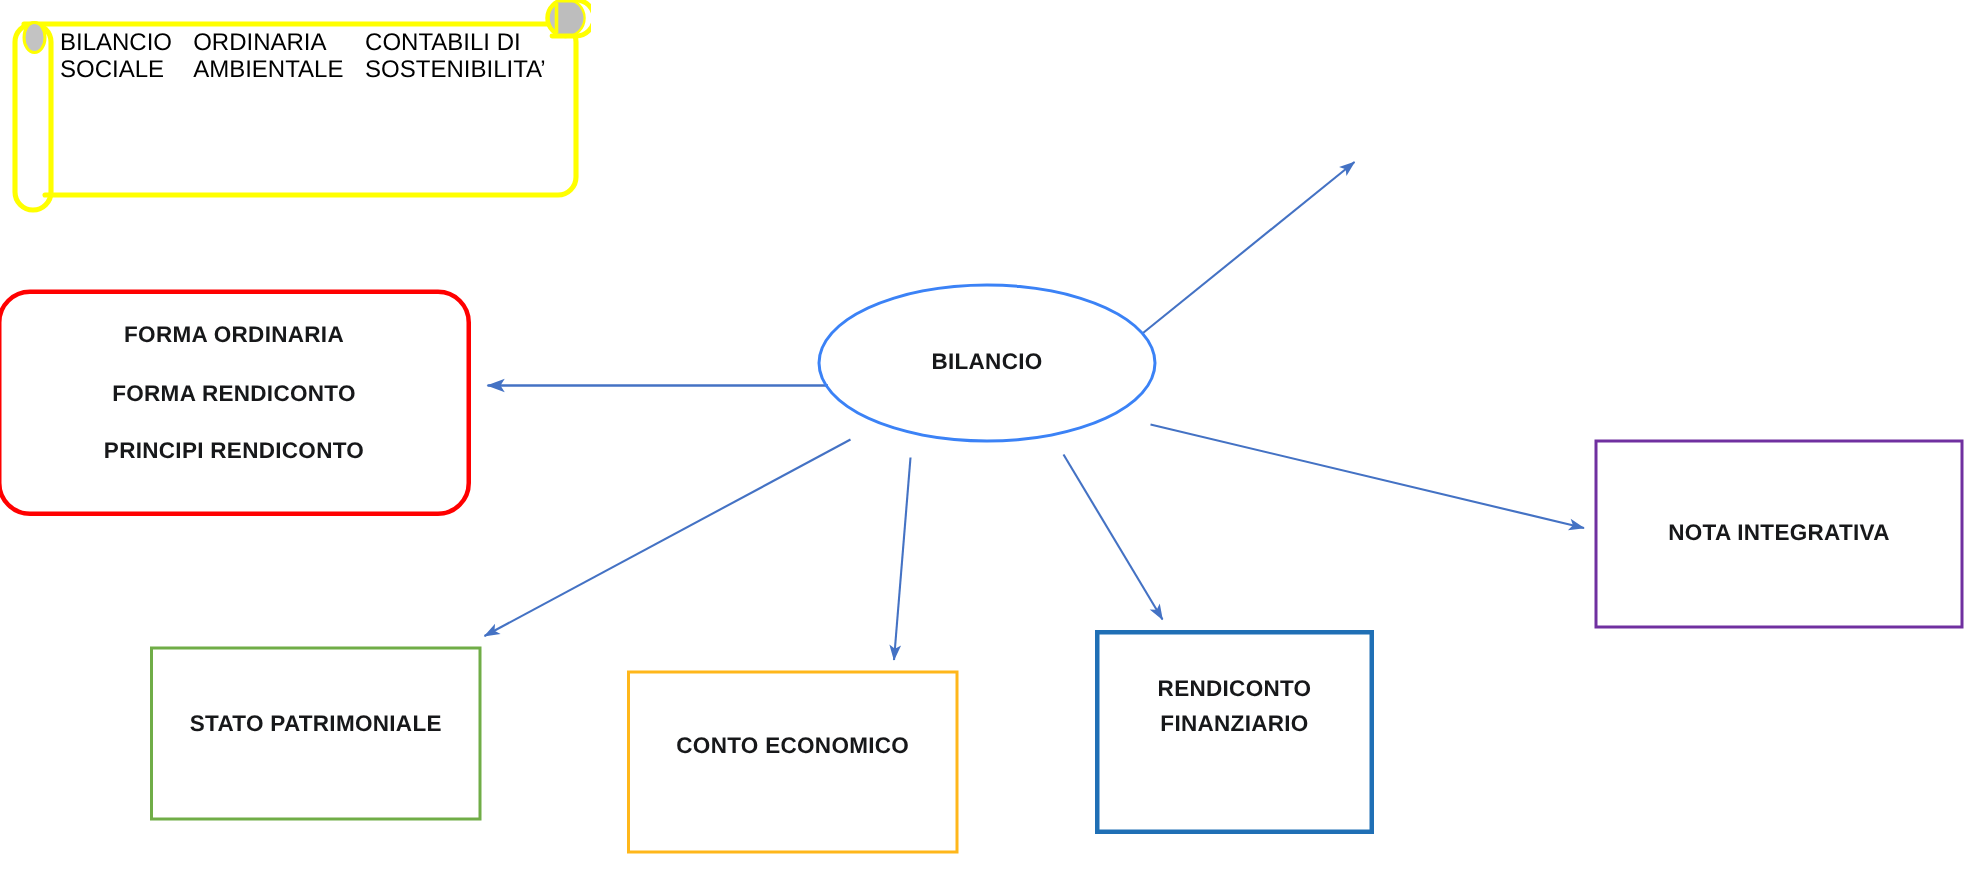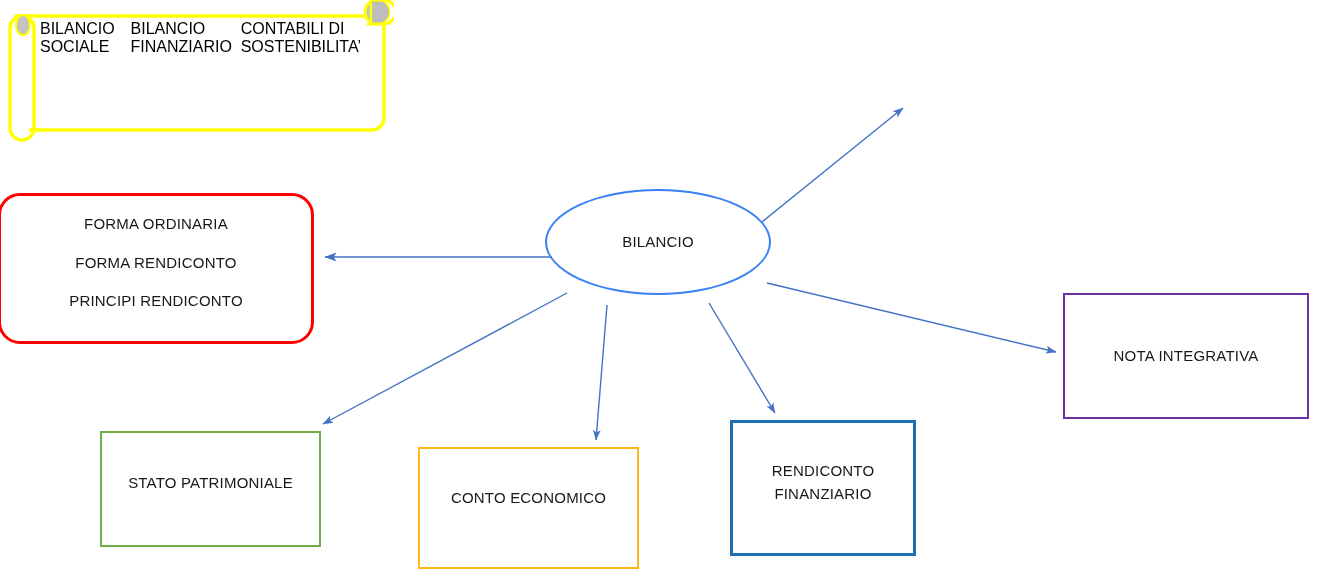--- a/index.html
+++ b/index.html
@@ -33,20 +33,21 @@
     flex-direction: column;
     align-items: center;
     background: transparent;
   }
   .node .line {
     color: #17181a;
     font-size: 15px;
     letter-spacing: 0.2px;
     white-space: nowrap;
     line-height: 1.1;
+    font-weight: bold;
   }
 
   
   #node-bilancio {
     left: 545px;
     top: 189px;
     width: 226px;
     height: 106px;
     border: 2px solid #3b82f6;
     border-radius: 50%;
@@ -118,21 +119,21 @@
   }
 
   
   #node-rendiconto {
     left: 730px;
     top: 420px;
     width: 186px;
     height: 136px;
     border: 3px solid #1F6FB5;
     justify-content: flex-start;
-    padding-top: 40px;
+    padding-top: 29px;
   }
   #node-rendiconto .line { margin-bottom: 6px; }
 </style>
 </head>
 <body>
 
 <div id="canvas">
 
   <svg id="edges" viewBox="0 0 1318 583" width="1318" height="583">
     <defs>
@@ -173,21 +174,21 @@
 
       <ellipse cx="23" cy="25" rx="7" ry="10" fill="#C3C3C3" stroke="#FFFF00" stroke-width="2"></ellipse>
 
       <circle cx="377" cy="12" r="12" fill="#C3C3C3" stroke="#FFFF00" stroke-width="3"></circle>
       <path d="M371,2 A12,12 0 0 1 389,12 A12,12 0 0 1 371,22 Z" fill="#BDBDBD" stroke="none"></path>
       <path d="M368,24 H384 A12,12 0 0 0 384,0 H372" fill="none" stroke="#FFFF00" stroke-width="3.2" stroke-linecap="round"></path>
       <line x1="371" y1="2" x2="371" y2="22" stroke="#FFFF00" stroke-width="2.4"></line>
     </svg>
     <div class="scroll-text">
       <span class="line">BILANCIO SOCIALE</span>
-      <span class="line">BILANCIO FINANZIARIO</span>
+      <span class="line">ORDINARIA AMBIENTALE</span>
       <span class="line">CONTABILI DI SOSTENIBILITA’</span>
     </div>
   </div>
 
   <div class="node" id="node-nota">
     <span class="line">NOTA INTEGRATIVA</span>
   </div>
 
   <div class="node" id="node-conto">
     <span class="line">CONTO ECONOMICO</span>

